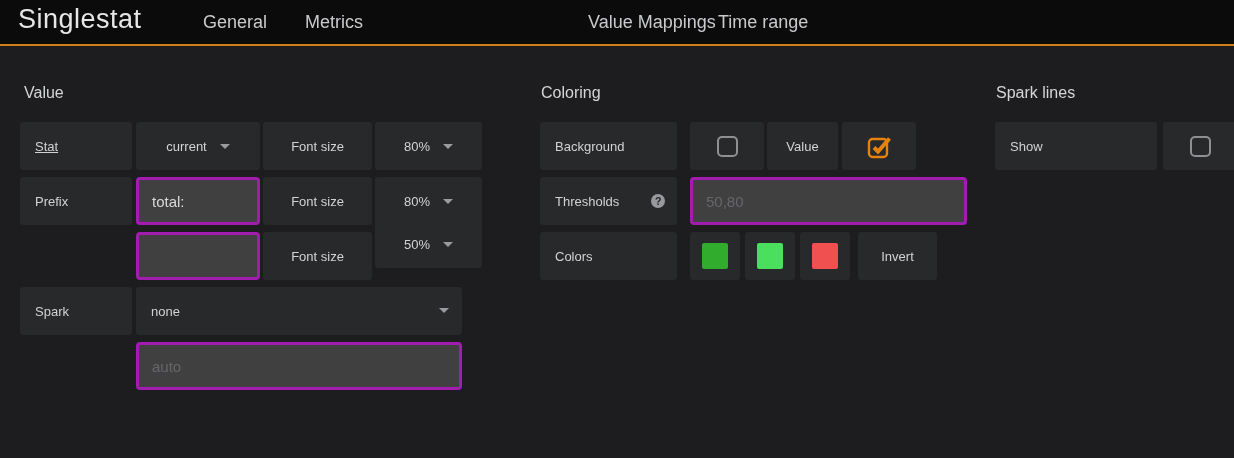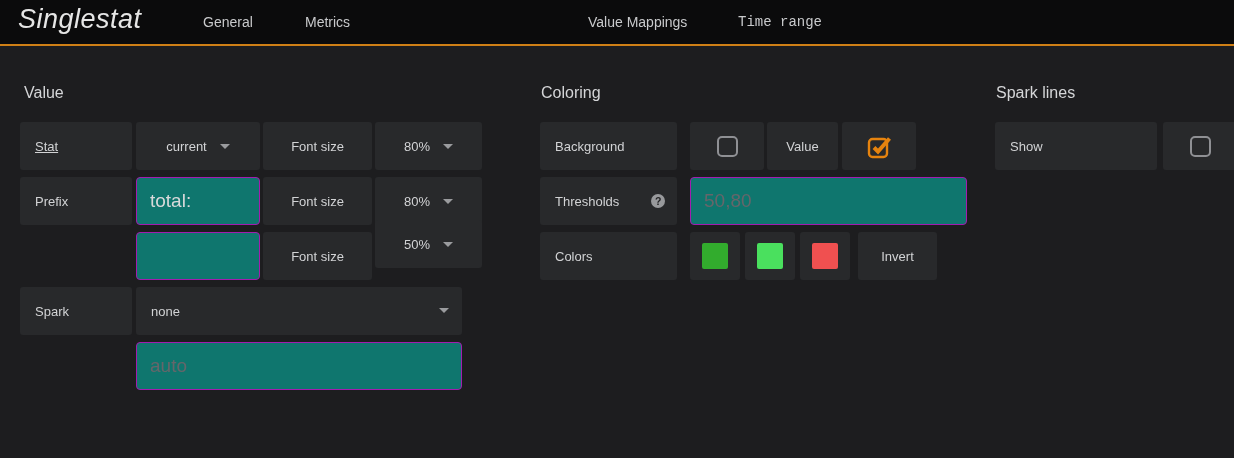--- a/index.html
+++ b/index.html
@@ -5,48 +5,48 @@
   html,body{margin:0;padding:0;background:#1d1d1f;}
   #app{
     position:relative;width:1234px;height:458px;overflow:hidden;
     background:#1d1d1f;font-family:"Liberation Sans",sans-serif;
     -webkit-font-smoothing:antialiased;
   }
   
   .topbar{position:absolute;left:0;top:0;width:1234px;height:44px;background:#0b0b0c;}
   .underline{position:absolute;left:0;top:44px;width:1234px;height:2px;background:#cf7f16;z-index:1;}
   .panel-title{
-    position:absolute;left:18px;top:4px;font-style:italic;font-size:27px;
+    position:absolute;left:18px;top:4px;font-size:27px;
     color:#e6e6e6;letter-spacing:.5px;font-family:"Liberation Sans",sans-serif;
   }
   .tab{
-    position:absolute;top:0;height:32px;line-height:44px;font-size:14px;
+    position:absolute;top:0;height:32px;line-height:44px;font-size:18px;
     color:#c9cacc;cursor:pointer;z-index:2;
   }
   .tab-active{
     position:absolute;left:455px;top:3px;width:108px;height:43px;box-sizing:border-box;
     background:#111112;border:2px solid #c87b24;border-bottom:none;
     border-radius:3px 3px 0 0;z-index:3;
     display:flex;align-items:center;justify-content:center;
     font-size:14px;color:#d6d7d8;cursor:pointer;
   }
   
   .section-title{position:absolute;font-size:16px;color:#d5d6d8;}
   .box{
     position:absolute;height:48px;background:#28292b;border-radius:3px;
     box-sizing:border-box;display:flex;align-items:center;
     font-size:13px;color:#d2d3d5;
   }
   .lbl{padding-left:15px;}
   .ctr{justify-content:center;}
   .select{cursor:pointer;}
   .inp{
-    position:absolute;height:48px;box-sizing:border-box;background:#0f766e;
-    border:1px solid #a21caf;border-radius:4px;color:#d8d9da;
-    font-size:19px;font-family:"Liberation Sans",sans-serif;padding:0 13px;outline:none;
+    position:absolute;height:48px;box-sizing:border-box;background:#404040;
+    border:3px solid #a21caf;border-radius:4px;color:#d8d9da;
+    font-size:15px;font-family:"Liberation Sans",sans-serif;padding:0 13px;outline:none;
   }
   .inp::placeholder{color:#65666a;opacity:1;}
   .caret{
     width:0;height:0;border-left:5px solid transparent;border-right:5px solid transparent;
     border-top:5px solid #9a9b9e;display:inline-block;
   }
   .caret-right{position:absolute;right:13px;top:21px;}
   .gap{margin-left:13px;}
   .chk-empty{
     width:21px;height:21px;box-sizing:border-box;border:2px solid #8f9094;
@@ -65,21 +65,21 @@
 
 <div id="app">
 
   <div class="topbar"></div>
   <div class="underline"></div>
   <div class="panel-title">Singlestat</div>
 
   <span class="tab" style="left:203px;">General</span>
   <span class="tab" style="left:305px;">Metrics</span>
   <span class="tab" style="left:588px;">Value Mappings</span>
-  <span class="tab" style="left:738px;font-family:Liberation Mono, monospace;">Time range</span>
+  <span class="tab" style="left:718px;">Time range</span>
 
   <div class="section-title" style="left:24px;top:84px;">Value</div>
 
   <div class="box lbl" style="left:20px;top:122px;width:112px;text-decoration:underline;">Stat</div>
   <div class="box ctr select" style="left:136px;top:122px;width:124px;">
     <span>current</span>
     <span class="caret gap"></span>
   </div>
   <div class="box ctr" style="left:263px;top:122px;width:109px;">Font size</div>
   <div class="box ctr select" style="left:375px;top:122px;width:107px;">

